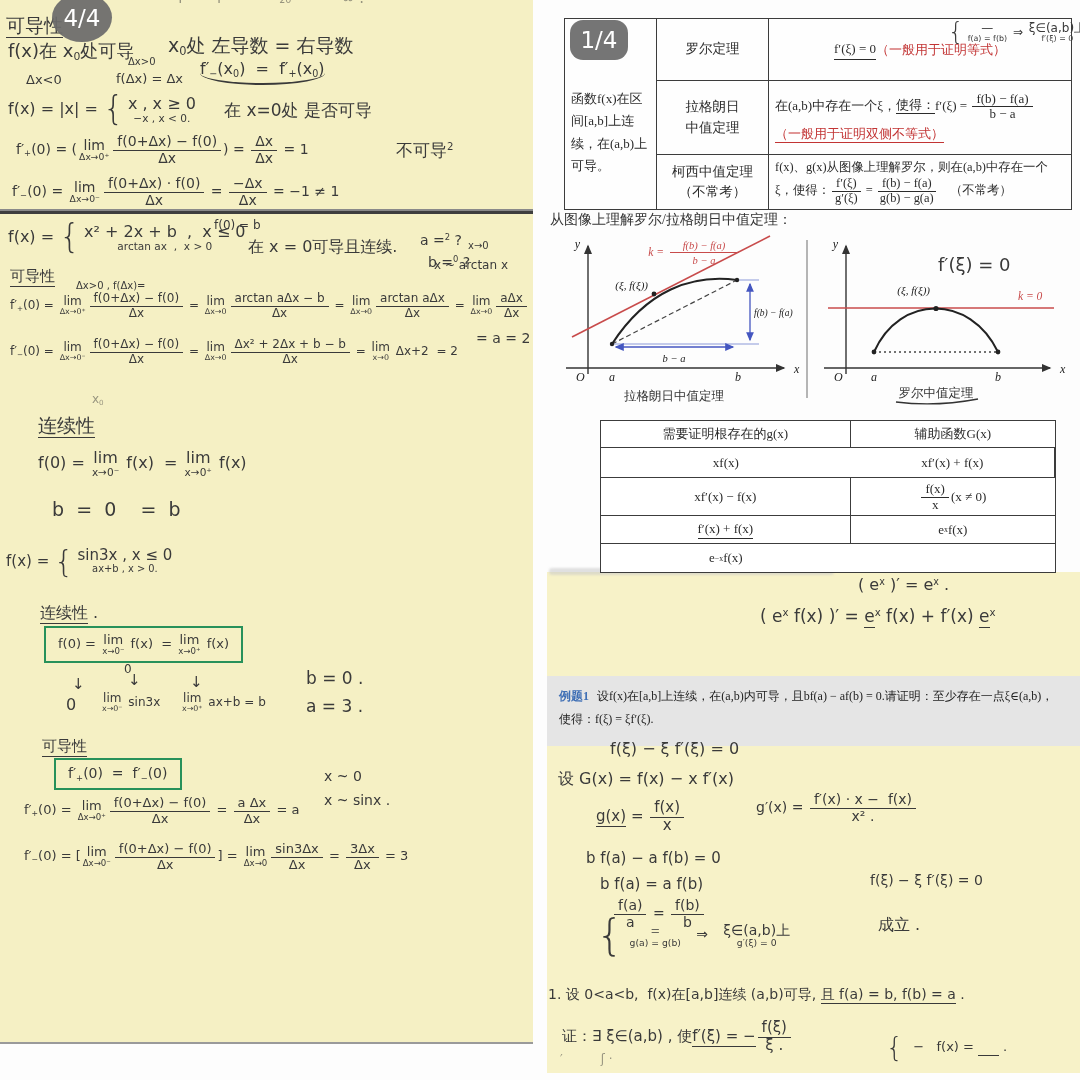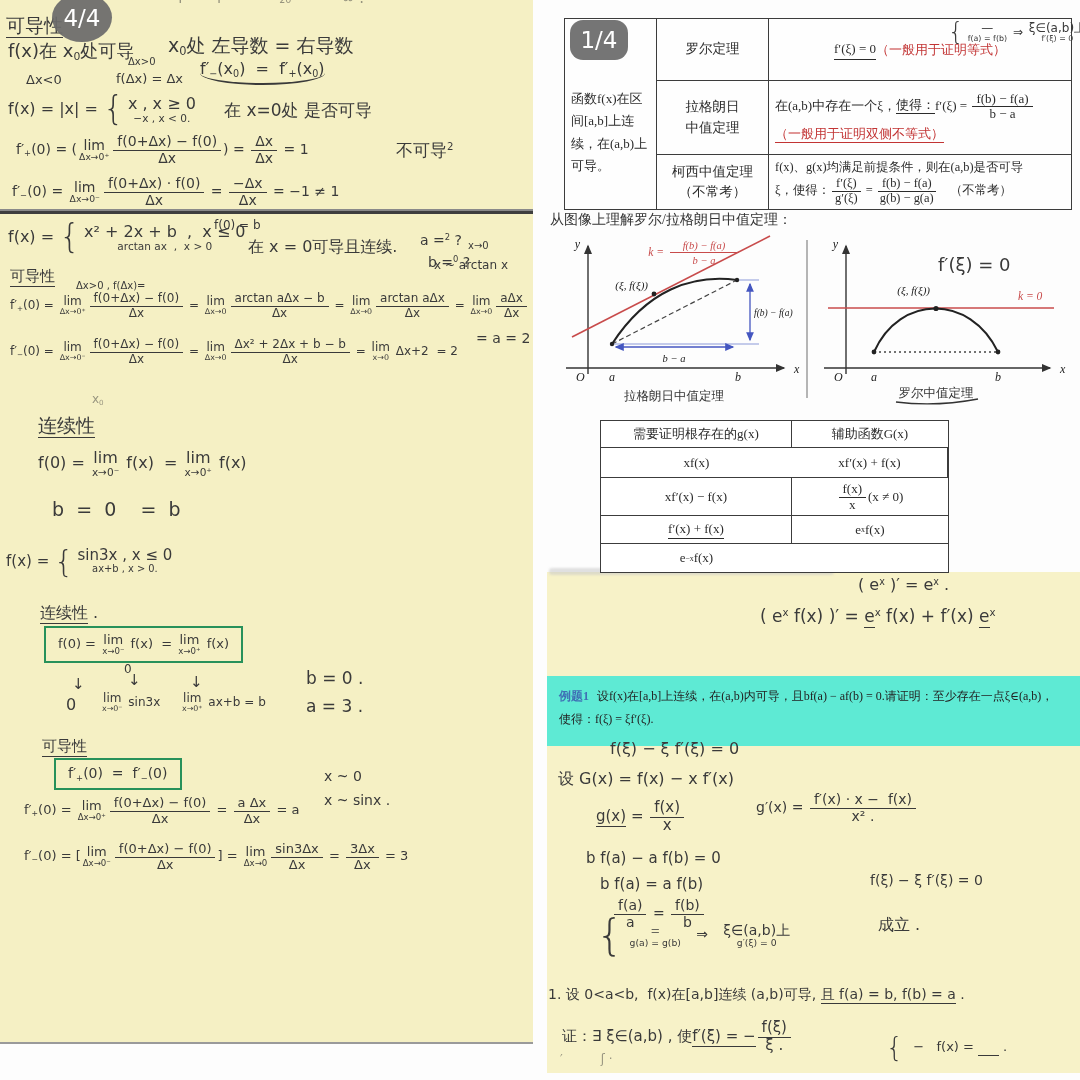--- a/index.html
+++ b/index.html
@@ -33,33 +33,33 @@
   .thm-table{position:absolute;left:564px;top:18px;width:508px;display:grid;
              grid-template-columns:92px 112px 1fr;grid-template-rows:62px 74px 54px;
              border:1.6px solid #3c3c3c;background:#fefefe;z-index:5;box-sizing:border-box}
   .thm-table .cell{border-bottom:1.2px solid #3c3c3c;border-right:1.2px solid #3c3c3c;
                    display:flex;flex-direction:column;justify-content:center;box-sizing:border-box;
                    padding:3px 6px;font-size:13px;line-height:1.5}
   .thm-table .cond{grid-row:1/4;border-bottom:none;font-size:13px;line-height:1.7;padding-top:40px}
   .thm-table .name{align-items:center;text-align:center;font-size:13.5px}
   .thm-table .last{border-bottom:none}
   .thm-table .rt{border-right:none}
-  .aux-table{position:absolute;left:600px;top:420px;width:349px;display:grid;
+  .aux-table{position:absolute;left:600px;top:420px;width:456px;display:grid;
              grid-template-columns:55% 45%;grid-template-rows:27px 30px 38px 28px 28px;
              border:1.5px solid #3c3c3c;background:#fff;z-index:5;font-size:13px;box-sizing:border-box}
   .aux-table .cell{border-bottom:1.1px solid #3c3c3c;border-right:1.1px solid #3c3c3c;
                    display:flex;align-items:center;justify-content:center;box-sizing:border-box}
   .aux-table .rt{border-right:none}
   .aux-table .last{border-bottom:none}
   .fig-head{position:absolute;left:550px;top:211px;font-size:14px;color:#333;z-index:5}
   .gdiv{position:absolute;left:806px;top:240px;width:1.5px;height:158px;background:#b5b5b5;z-index:5}
   .blurstrip{position:absolute;left:549px;top:568px;width:285px;height:7px;background:#c9c9c9;
              opacity:.55;border-radius:3px;z-index:4;filter:blur(1px)}
 
-  .example{position:absolute;left:547px;top:676px;width:533px;height:70px;background:#5eead4;
+  .example{position:absolute;left:547px;top:676px;width:533px;height:70px;background:#e5e5e5;
            z-index:4;padding:9px 10px 0 12px;box-sizing:border-box;font-size:12px;line-height:1.95;
            color:#222;font-family:"Liberation Serif","DejaVu Serif",serif}
   .ex-label{color:#3f6fb5;font-weight:bold;margin-right:8px}
 
   .badge{position:absolute;background:rgba(106,106,106,.93);color:#fff;display:flex;align-items:center;
          justify-content:center;z-index:40;font-size:23px}
   .badge-left{left:52px;top:-7px;width:60px;height:49px;border-radius:50%}
   .badge-right{left:570px;top:20px;width:58px;height:40px;border-radius:13px}
 
   .divider1{position:absolute;left:0;top:209px;width:533px;height:2px;background:#8a8a8a;z-index:6}
@@ -106,21 +106,21 @@
             <span>f(b) − f(a)</span>
             <span>b − a</span>
           </span></div>
       <div style="margin-top:3px"><span class="red u">（一般用于证明双侧不等式）</span></div>
     </div>
     <div class="cell name last">
       <span>柯西中值定理</span>
       <span>（不常考）</span>
     </div>
     <div class="cell rt last" style="font-size:12.4px;line-height:1.35">
-      <div><span>f(x)、g(x)均满足前提条件，则在(a,b)是否可导</span></div>
+      <div><span>f(x)、g(x)从图像上理解罗尔，则在(a,b)中存在一个</span></div>
       <div style="margin-top:2px"><span>ξ，使得：</span><span class="stk bar">
             <span>f′(ξ)</span>
             <span>g′(ξ)</span>
           </span><span> = </span><span class="stk bar">
             <span>f(b) − f(a)</span>
             <span>g(b) − g(a)</span>
           </span><span>　（不常考）</span></div>
     </div>
   </div>
 

